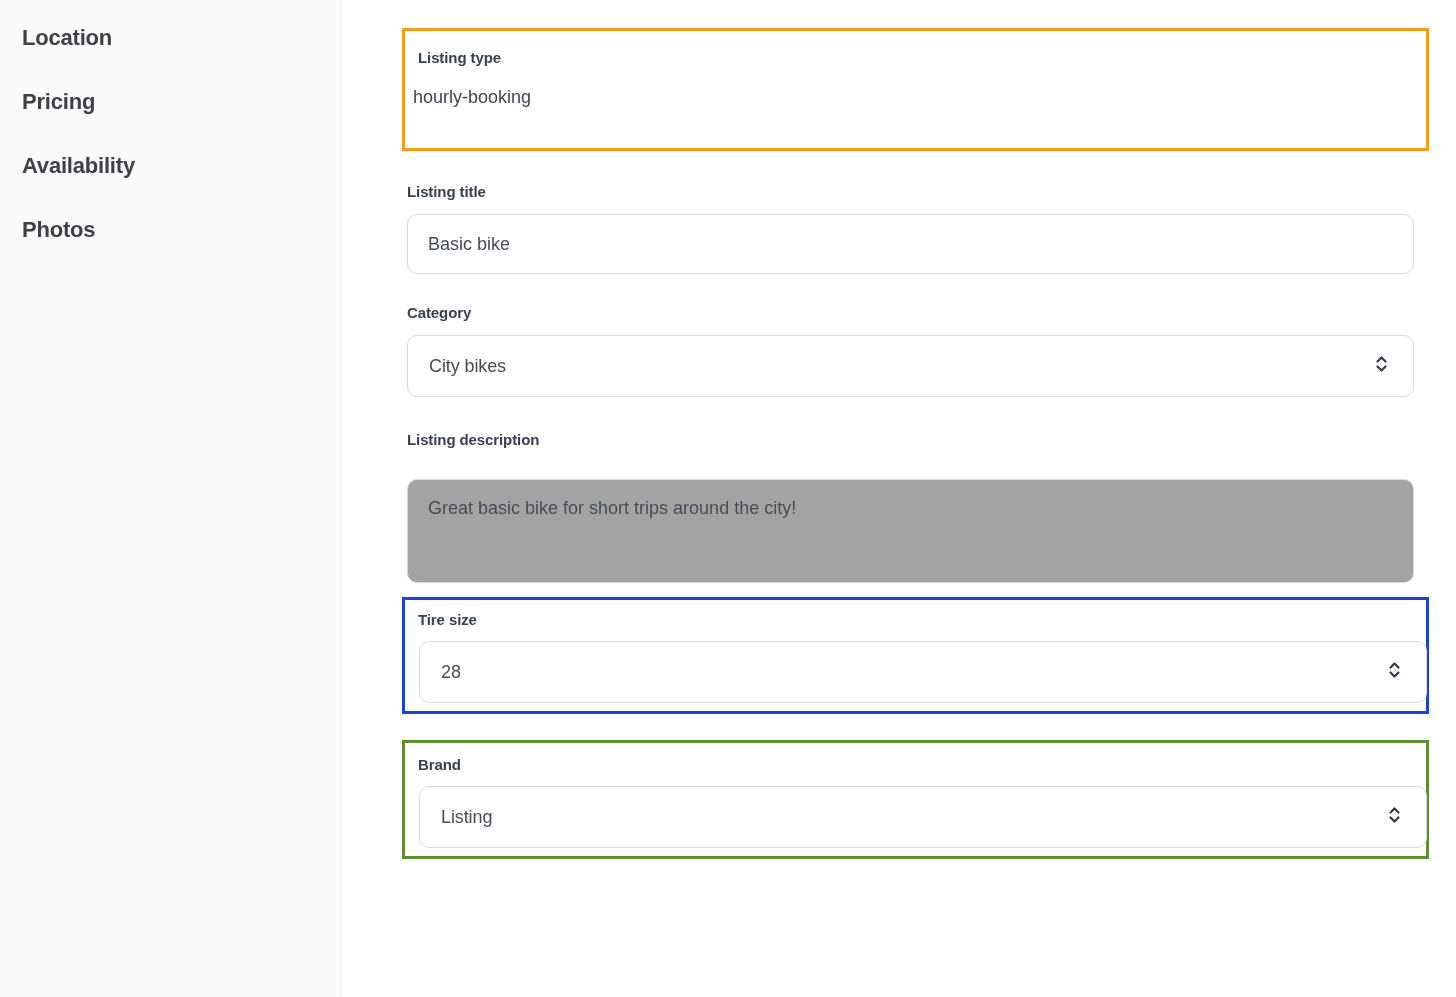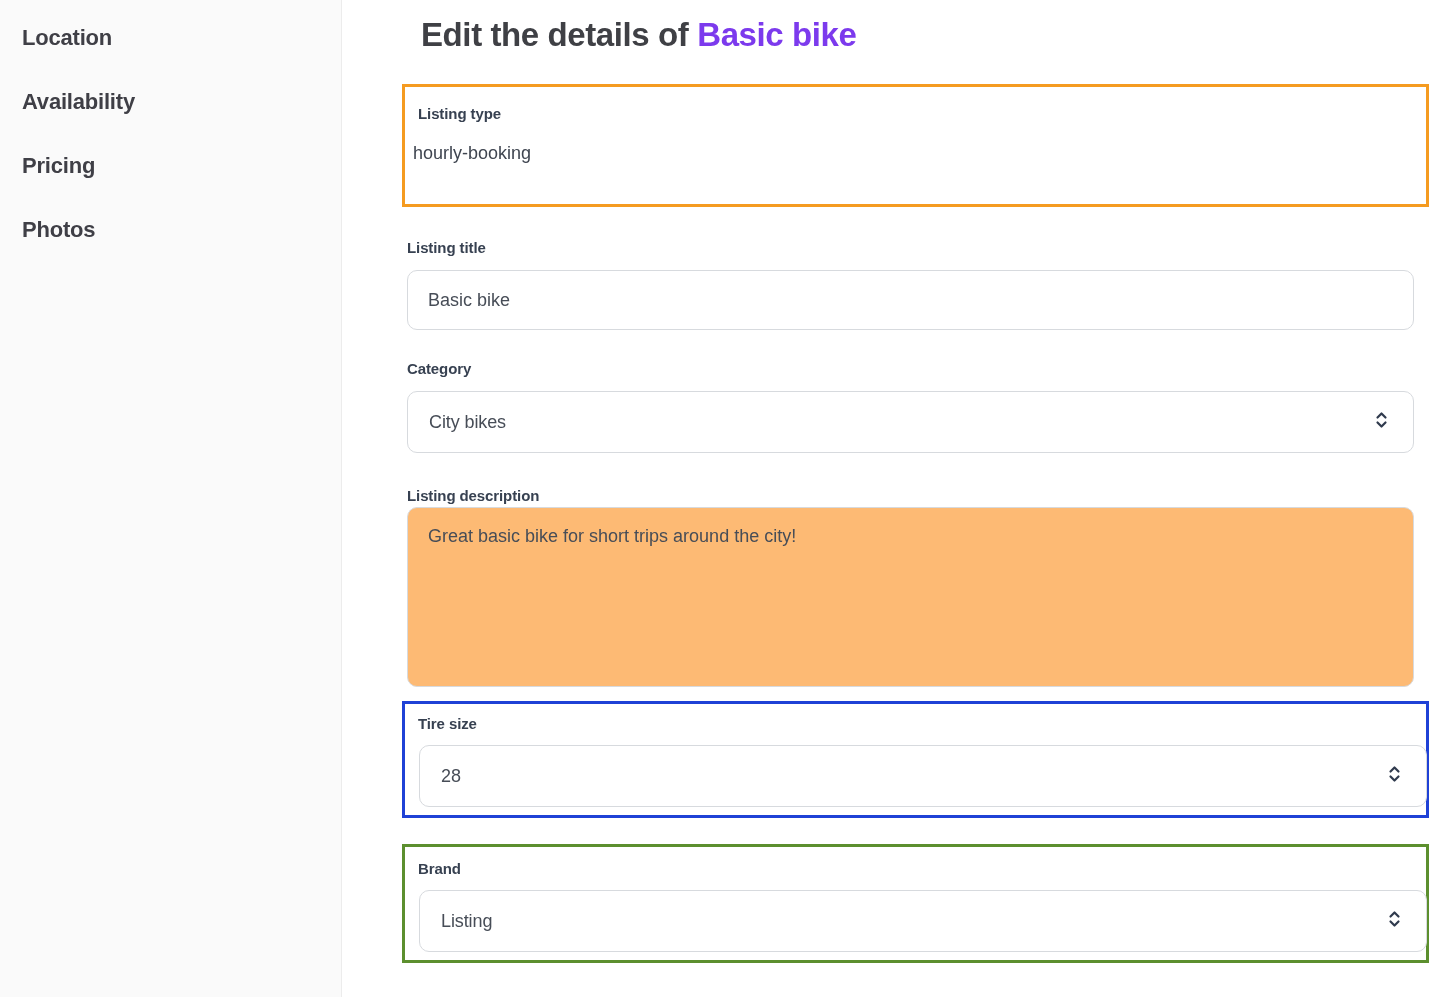--- a/index.html
+++ b/index.html
@@ -69,22 +69,22 @@
   .group-cat    { margin-top:29px; }
   .group-desc   { margin-top:33px; }
 
   .text-input {
     display:block; margin-top:13px; width:1007px; height:60px;
     border:1px solid #d7dade; border-radius:10px; background:#fff;
     padding:0 20px; outline:none;
     font-family:inherit; font-size:18px; color:#474d57;
   }
   .textarea {
-    display:block; margin-top:2px; width:1007px; height:180px;
-    border:1px solid #d7dade; border-radius:10px; background:#fdba74;
+    display:block; margin-top:30px; width:1007px; height:104px;
+    border:1px solid #d7dade; border-radius:10px; background:#a3a3a3;
     padding:15px 20px; outline:none; resize:none;
     font-family:inherit; font-size:18px; line-height:26px; color:#474d57;
   }
   .select {
     display:flex; align-items:center; margin-top:13px;
     width:1007px; height:62px;
     border:1px solid #d7dade; border-radius:10px; background:#fff;
     padding:0 24px 0 21px; cursor:pointer;
   }
   .select .chev { margin-left:auto; flex:0 0 auto; }
@@ -92,33 +92,32 @@
 </head>
 <body>
 
 <div class="layout">
 
   <nav class="sidebar">
     <div class="nav-item">
       <span>Location</span>
     </div>
     <div class="nav-item">
-      <span>Availability</span>
+      <span>Pricing</span>
     </div>
     <div class="nav-item">
-      <span>Pricing</span>
+      <span>Availability</span>
     </div>
     <div class="nav-item">
       <span>Photos</span>
     </div>
   </nav>
 
   <main class="main">
 
-    <h1 class="page-title"><span>Edit the details of </span><span class="highlight">Basic bike</span></h1>
 
     <section class="outline-box listing-type-box">
       <span class="field-label">Listing type</span>
       <div class="listing-type-value">hourly-booking</div>
     </section>
 
     <div class="form-group group-title">
       <label class="field-label">Listing title</label>
       <input class="text-input" type="text" value="Basic bike" style="">
     </div>

